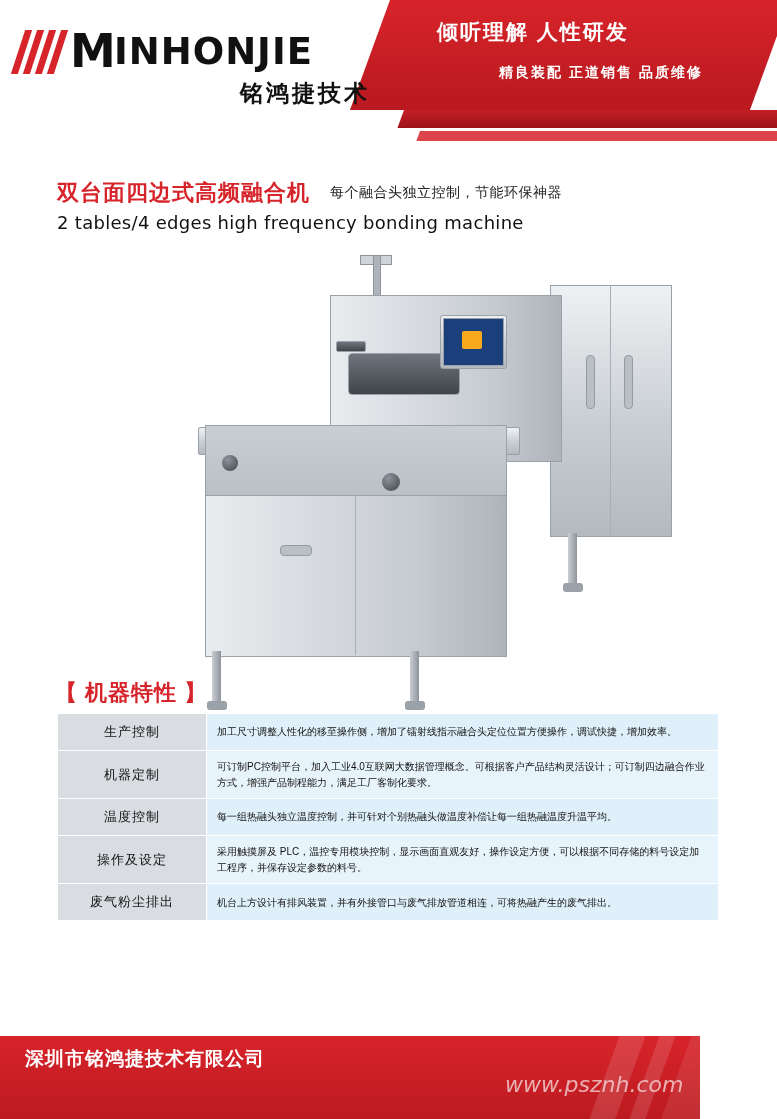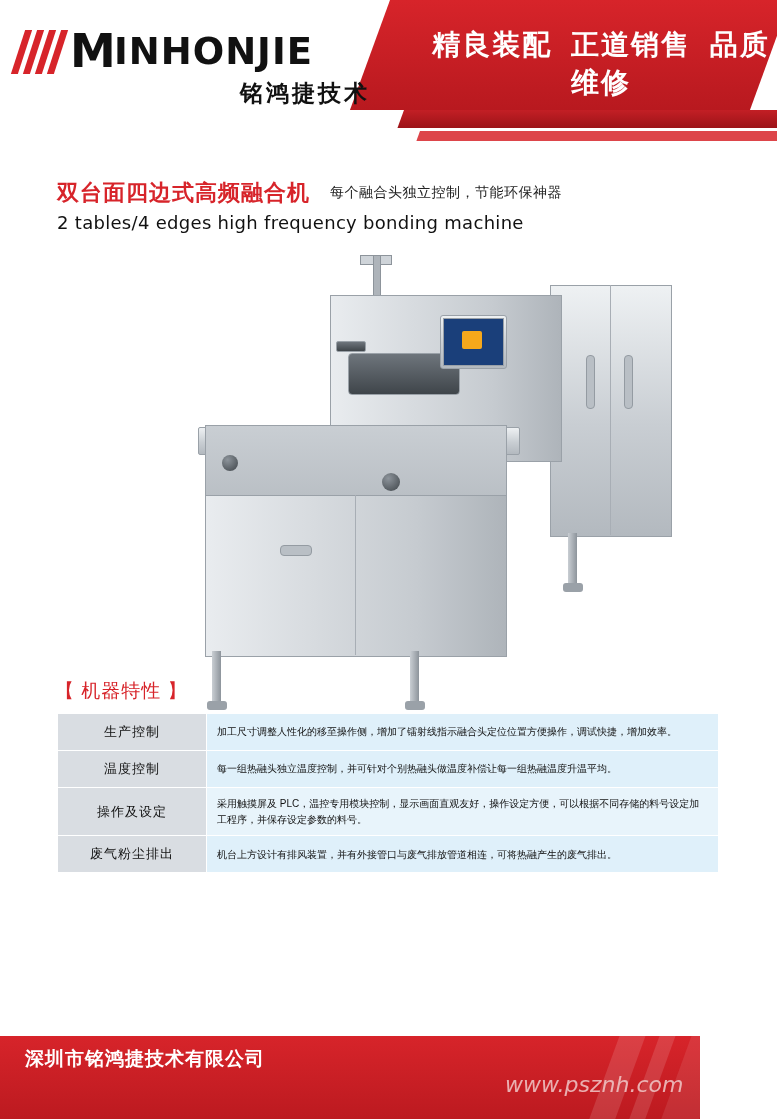--- a/index.html
+++ b/index.html
@@ -24,21 +24,21 @@
   .hdr-red3{
     position:absolute;left:420px;top:131px;width:400px;height:10px;
     background:#d7242a;opacity:.85;
     transform:skewX(-20deg);transform-origin:left top;
   }
   .hdr-slogan{
     position:absolute;left:425px;top:8px;width:352px;height:105px;
     color:#fff;z-index:4;text-align:left;
   }
   .hdr-slogan .l1{font-size:21px;letter-spacing:2px;margin:10px 0 0 12px;font-weight:bold;}
-  .hdr-slogan .l2{font-size:28px;letter-spacing:2px;margin:18px 0 4px 0;font-weight:bold;text-align:center;font-family:Liberation Mono, monospace;}
+  .hdr-slogan .l2{font-size:14px;letter-spacing:2px;margin:18px 0 4px 0;font-weight:bold;text-align:center;}
 
   .logo-wrap{position:absolute;left:18px;top:26px;width:360px;height:90px;}
   .logo-bars{position:absolute;left:0;top:4px;width:48px;height:44px;}
   .logo-bars i{position:absolute;top:0;width:7px;height:44px;background:#d7242a;
     transform:skewX(-18deg);display:block;}
   .logo-bars i:nth-child(1){left:0;}
   .logo-bars i:nth-child(2){left:12px;}
   .logo-bars i:nth-child(3){left:24px;}
   .logo-bars i:nth-child(4){left:36px;}
   .logo-m{
@@ -87,21 +87,21 @@
   .m-pole2{left:213px;top:-4px;width:26px;height:8px;background:#cfd4d9;border:1px solid #8d949b;}
   .m-window{left:198px;top:98px;width:110px;height:40px;}
   .m-legs i{position:absolute;width:9px;height:52px;background:linear-gradient(90deg,#c9ced3,#8d949b);}
   .m-foot{position:absolute;width:20px;height:9px;border-radius:3px;background:#9aa1a8;}
   .m-knob{position:absolute;border-radius:50%;background:radial-gradient(circle at 35% 30%,#8d949b,#3e4449);}
   .m-slit{position:absolute;background:#b9bfc5;border:1px solid #949ba2;border-radius:4px;}
   .m-doorline{position:absolute;background:#a8aeb5;}
 
   
   .feat-title{
-    position:absolute;left:55px;top:678px;font-size:19px;font-weight:normal;color:#d7242a;
+    position:absolute;left:55px;top:678px;font-size:22px;font-weight:bold;color:#d7242a;
     letter-spacing:1px;
   }
   .table-wrap{position:absolute;left:57px;top:713px;width:662px;}
   table.feat{border-collapse:collapse;width:662px;table-layout:fixed;}
   table.feat td{
     border:1px solid #ffffff;vertical-align:middle;padding:8px 10px;
     font-size:10px;color:#111;line-height:1.55;
   }
   table.feat td.k{
     width:128px;background:#d9dde2;text-align:center;font-size:13px;letter-spacing:1px;
@@ -127,20 +127,21 @@
 </style>
 </head>
 <body>
 
 <div class="header">
   <div class="hdr-red"></div>
   <div class="hdr-red2"></div>
   <div class="hdr-red3"></div>
 
   <div class="hdr-slogan">
+    <div class="l1">倾听理解  人性研发</div>
     <div class="l2">精良装配  正道销售  品质维修</div>
   </div>
 
   <div class="logo-wrap">
     <div class="logo-bars">
       <i></i>
         <i></i>
         <i></i>
         <i></i>
     </div>
@@ -193,20 +194,24 @@
 
 <div class="feat-title">【 机器特性 】</div>
 
 <div class="table-wrap">
   <table class="feat">
     <tbody>
       <tr>
         <td class="k">生产控制</td>
         <td class="v">加工尺寸调整人性化的移至操作侧，增加了镭射线指示融合头定位位置方便操作，调试快捷，增加效率。</td>
       </tr>
+      <tr class="alt">
+        <td class="k">机器定制</td>
+        <td class="v">可订制PC控制平台，加入工业4.0互联网大数据管理概念。可根据客户产品结构灵活设计；可订制四边融合作业方式，增强产品制程能力，满足工厂客制化要求。</td>
+      </tr>
       <tr>
         <td class="k">温度控制</td>
         <td class="v">每一组热融头独立温度控制，并可针对个别热融头做温度补偿让每一组热融温度升温平均。</td>
       </tr>
       <tr class="alt">
         <td class="k">操作及设定</td>
         <td class="v">采用触摸屏及 PLC，温控专用模块控制，显示画面直观友好，操作设定方便，可以根据不同存储的料号设定加工程序，并保存设定参数的料号。</td>
       </tr>
       <tr>
         <td class="k">废气粉尘排出</td>

